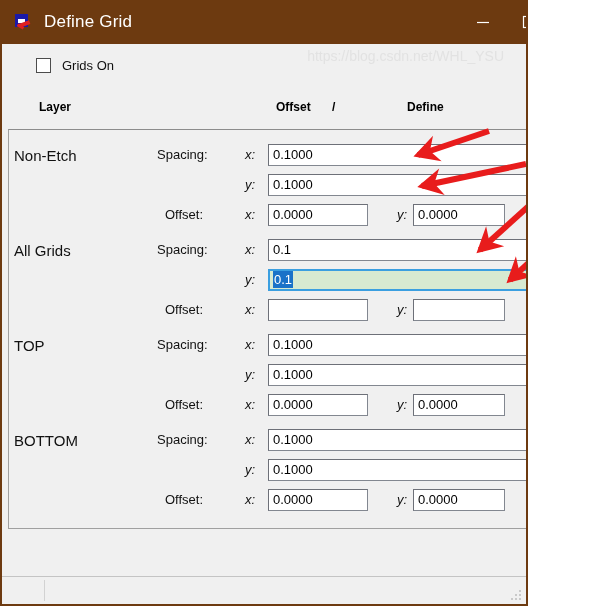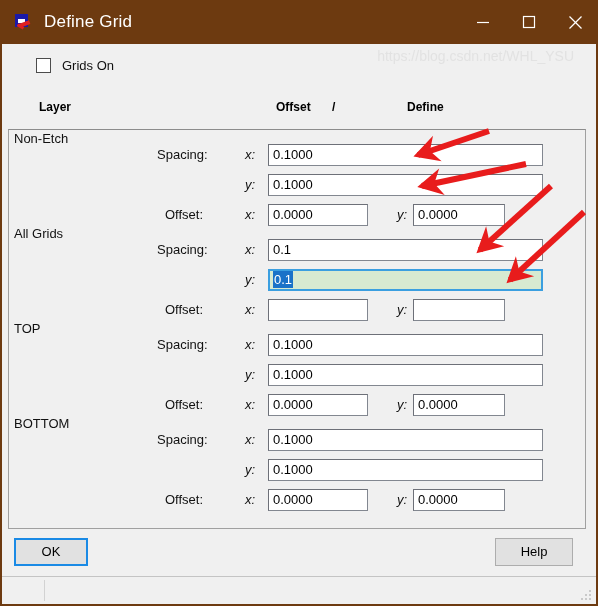--- a/index.html
+++ b/index.html
@@ -5,21 +5,21 @@
   html, body {
     margin: 0;
     padding: 0;
     background: #ffffff;
   }
   body {
     font-family: "Liberation Sans", sans-serif;
   }
   #window {
     position: relative;
-    width: 598px;
+    width: 528px;
     height: 606px;
     overflow: hidden;
     background: #f0f0f0;
     box-sizing: border-box;
     border-left: 2px solid #6d3a10;
     border-right: 2px solid #6d3a10;
     border-bottom: 2px solid #6d3a10;
   }
 
   
@@ -146,22 +146,22 @@
     background: #f0f0f0;
     border: 1px solid #a0a0a0;
     border-top-color: #8c8c8c;
     box-sizing: border-box;
   }
 
   .layer-block { position: absolute; left: 0; width: 100%; height: 95px; }
   .layer-name {
     position: absolute;
     left: 5px;
-    top: 1px;
-    font-size: 13px;
+    top: 17px;
+    font-size: 15px;
     color: #111111;
     white-space: nowrap;
   }
   .row-label {
     position: absolute;
     font-size: 13px;
     color: #111111;
     white-space: nowrap;
   }
   .lbl-spacing { left: 148px; top: 17px; }
@@ -401,24 +401,20 @@
         <span class="ax ax-x2">x:</span>
         <span class="ax ax-y2">y:</span>
         <div class="tf tf-wide tf-r1">0.1000</div>
         <div class="tf tf-wide tf-r2">0.1000</div>
         <div class="tf tf-narrow tf-r3">0.0000</div>
         <div class="tf tf-narrow2 tf-r3">0.0000</div>
       </div>
 
     </div>
 
-    <div id="btnbar">
-      <div class="btn" id="ok-btn">OK</div>
-      <div class="btn" id="help-btn">Help</div>
-    </div>
 
     <div id="sep"></div>
     <div id="statusbar">
       <div id="status-tick"></div>
       <div id="grip">
         <i style="right:0px;bottom:0px;"></i>
           <i style="right:4px;bottom:0px;"></i>
           <i style="right:8px;bottom:0px;"></i>
         <i style="right:0px;bottom:4px;"></i>
           <i style="right:4px;bottom:4px;"></i>

